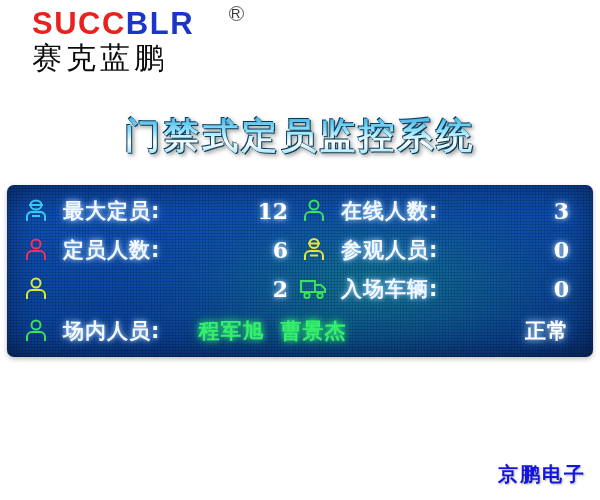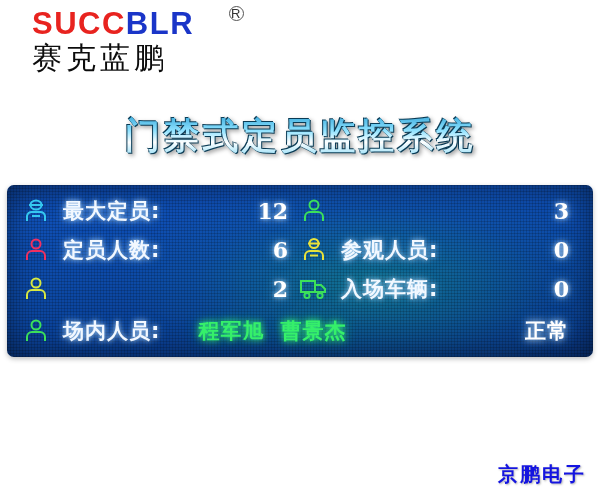--- a/index.html
+++ b/index.html
@@ -249,20 +249,21 @@
         </div>
         <div class="led-cell right">
           <span class="led-icon">
             <svg width="26" height="26" viewBox="0 0 26 26">
               <g fill="none" stroke="#3ce05a" stroke-width="2">
                 <circle cx="13" cy="7" r="4.5"></circle>
                 <path d="M4 23 v-4 a5 5 0 0 1 5 -5 h8 a5 5 0 0 1 5 5 v4"></path>
               </g>
             </svg>
           </span>
+          <span class="led-label">在线人数:</span>
           <span class="led-value">3</span>
         </div>
       </div>
 
       <div class="led-row">
         <div class="led-cell left">
           <span class="led-icon">
             <svg width="26" height="26" viewBox="0 0 26 26">
               <g fill="none" stroke="#f03060" stroke-width="2">
                 <circle cx="13" cy="7" r="4.5"></circle>

